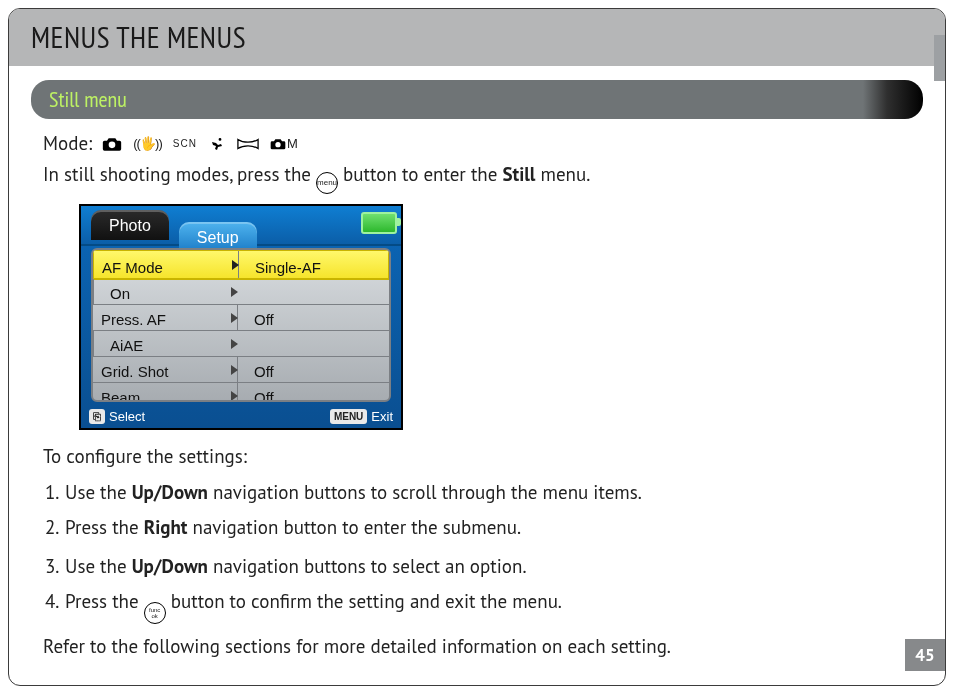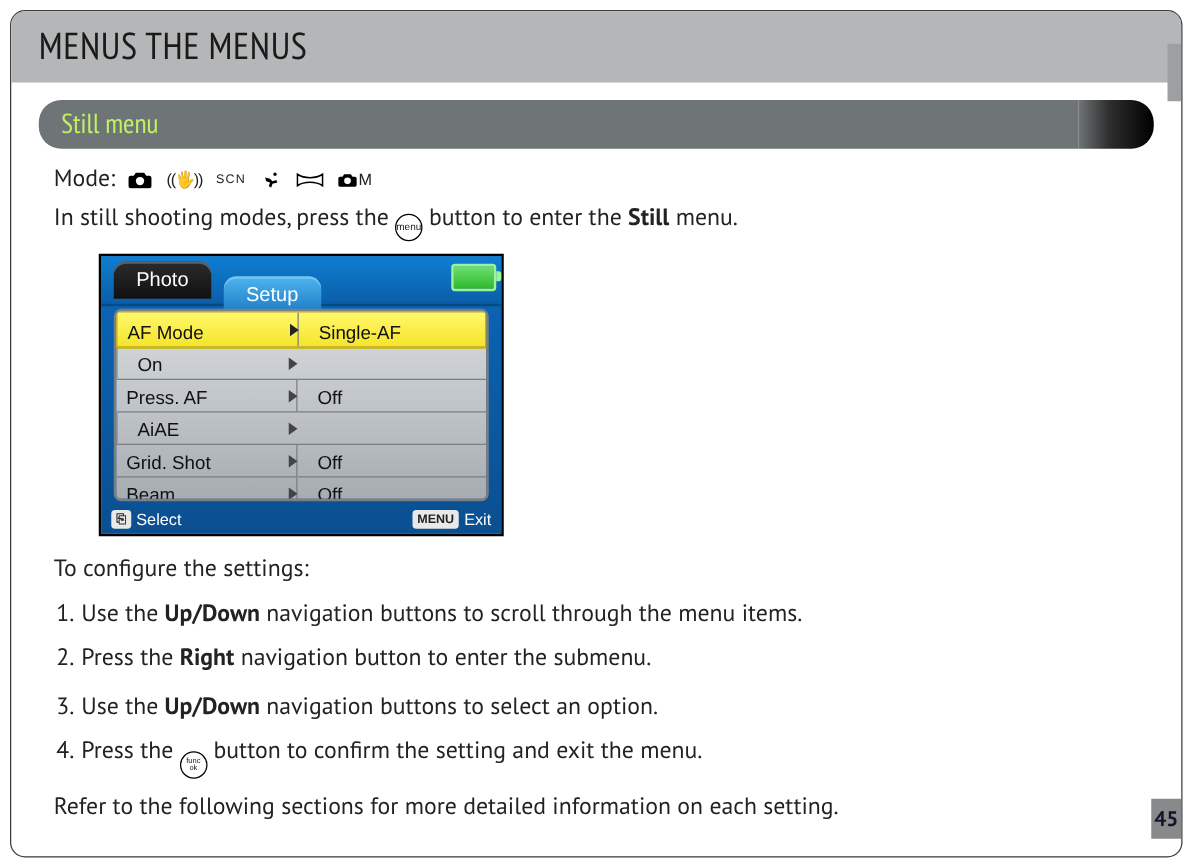--- a/index.html
+++ b/index.html
@@ -168,23 +168,23 @@
   }
   .foot-item{display:flex;align-items:center;gap:4px}
   .badge{
     display:inline-flex;align-items:center;justify-content:center;
     background:#e9e9e9;color:#222;border-radius:3px;
     padding:1px 4px;font-size:10px;font-weight:700;
   }
   
   .page-num{
     position:absolute;right:0;bottom:14px;
-    width:24px;height:32px;
+    width:40px;height:32px;
     background:var(--pagenum-bg);
-    color:#0f172a;font-size:17px;font-weight:600;
+    color:#ffffff;font-size:17px;font-weight:600;
     display:flex;align-items:center;justify-content:center;
   }
   .page-tab{
     position:absolute;right:0;top:26px;
     width:11px;height:46px;
     background:var(--grey-tab);
   }
 </style>
 </head>
 <body>

